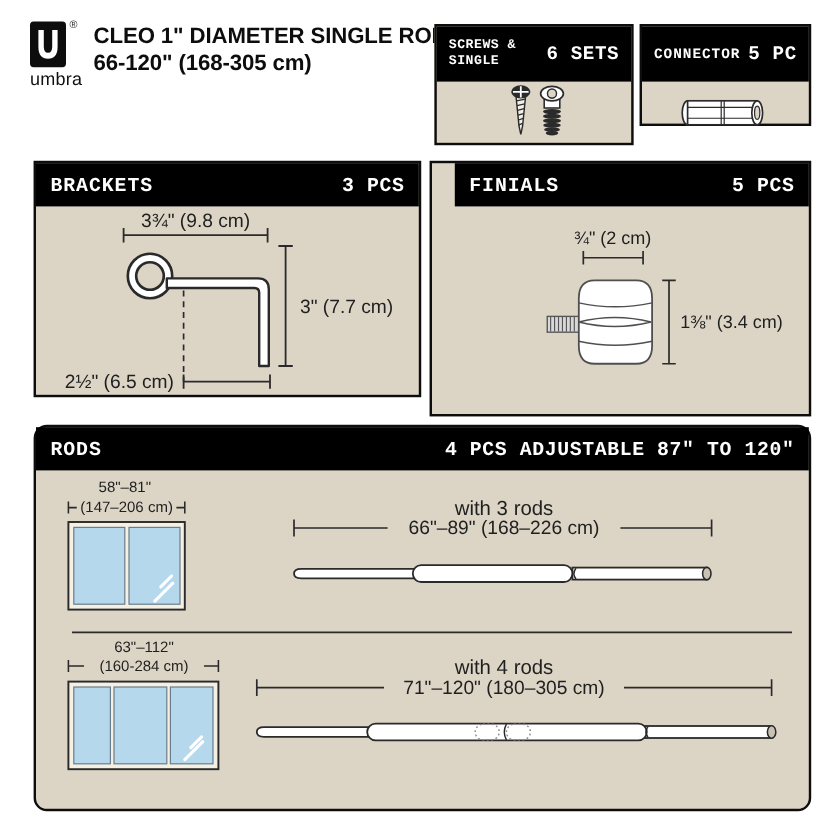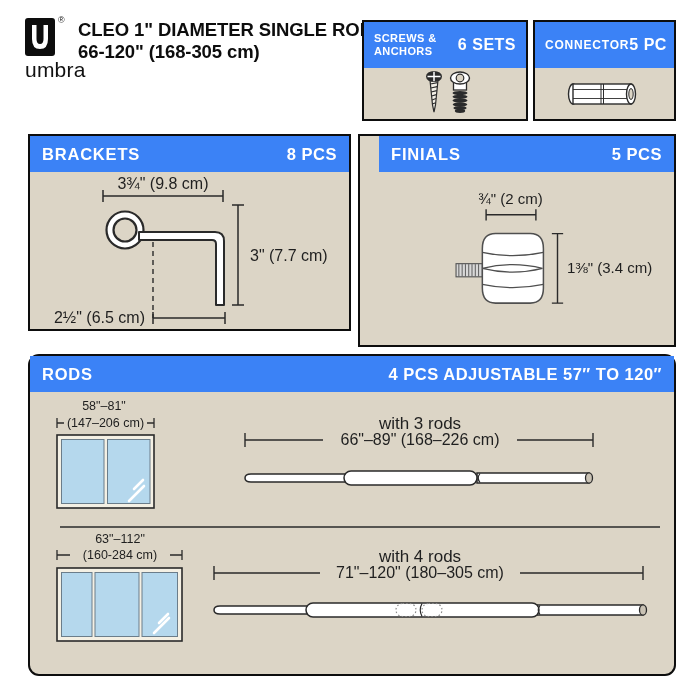--- a/index.html
+++ b/index.html
@@ -4,44 +4,44 @@
 <style>
   html,body{margin:0;padding:0;background:#ffffff;}
   body{width:700px;height:700px;font-family:"Liberation Sans",sans-serif;color:#1f1f1f;}
   .page{position:relative;width:700px;height:700px;background:#ffffff;overflow:hidden;}
 
   
   .brand{position:absolute;left:25px;top:16px;width:330px;height:70px;}
   .logo-square{position:absolute;left:0;top:2px;width:30px;height:38px;background:#0d0d0d;border-radius:3px;}
   .logo-square svg{display:block;width:100%;height:100%;}
   .reg{position:absolute;left:33px;top:-1px;font-size:9px;color:#1f1f1f;}
-  .logo-word{position:absolute;left:0px;top:42px;font-size:21px;color:#111;letter-spacing:0.2px;}
+  .logo-word{position:absolute;left:0px;top:42px;font-size:15px;color:#111;letter-spacing:0.2px;}
   .title-block{position:absolute;left:53px;top:3px;}
   .title-line{font-size:18.5px;font-weight:bold;line-height:22px;color:#0d0d0d;letter-spacing:-0.1px;white-space:nowrap;}
 
   
   .panel{position:absolute;background:#dcd5c6;border:2px solid #0d0d0d;box-sizing:border-box;}
-  .panel-header{background:#3b82f6;color:#ffffff;display:flex;align-items:center;justify-content:space-between;padding:0 12px;}
+  .panel-header{background:#000000;color:#ffffff;display:flex;align-items:center;justify-content:space-between;padding:0 12px;font-family:Liberation Mono, monospace;}
   .ph-lg{height:36px;}
   .ph-sm{height:46px;padding:0 10px;}
   .panel-title{font-weight:bold;font-size:16.5px;letter-spacing:0.8px;white-space:nowrap;}
   .panel-count{font-weight:bold;font-size:16.5px;letter-spacing:0.5px;white-space:nowrap;}
   .sm-title{font-weight:bold;font-size:11px;line-height:13px;letter-spacing:0.4px;}
   .conn-title{font-size:12px;}
   .sm-count{font-size:16px;text-align:right;}
   .panel-body{position:relative;width:100%;}
   .panel-body svg{display:block;width:100%;height:100%;}
 
   .pb-icons{height:51px;}
   .pb-diagram{height:173px;}
   .pb-rods{height:282px;}
 
   
   .p-screws{left:362px;top:20px;width:166px;height:101px;}
-  .p-connector{left:533px;top:20px;width:143px;height:101px;}
+  .p-connector{left:533px;top:20px;width:143px;height:85px;}
   .p-brackets{left:28px;top:134px;width:323px;height:197px;}
   .p-finials{left:358px;top:134px;width:318px;height:213px;padding-left:19px;}
   .p-rods{left:28px;top:354px;width:648px;height:322px;border-radius:11px;}
 
   
   svg text{font-family:"Liberation Sans",sans-serif;fill:#1f1f1f;}
   .dim{font-size:16px;}
   .dim-sm{font-size:12.5px;}
   .cfg{font-size:17px;}
   .mid{text-anchor:middle;}
@@ -63,21 +63,21 @@
     <div class="title-block">
       <div class="title-line">CLEO 1" DIAMETER SINGLE ROD</div>
       <div class="title-line">66-120" (168-305 cm)</div>
     </div>
   </div>
 
   <section class="panel p-screws">
     <div class="panel-header ph-sm">
       <div class="sm-title">
         <div>SCREWS &amp;</div>
-        <div>ANCHORS</div>
+        <div>SINGLE</div>
       </div>
       <div class="panel-count sm-count">6 SETS</div>
     </div>
     <div class="panel-body pb-icons">
       <svg viewBox="0 0 162 51">
 
         <g>
           <path d="M66 12 L74 12 L71.5 37 L70 44 L68.5 37 Z" fill="#f2efe6" stroke="#2b2b2b" stroke-width="1.2"></path>
           <path d="M66.4 16 L73.6 14.6 M66.8 20 L73.2 18.6 M67.2 24 L72.8 22.6 M67.6 28 L72.4 26.6 M68 32 L72 30.6 M68.4 36 L71.6 34.8" stroke="#2b2b2b" stroke-width="1.1" fill="none"></path>
           <ellipse cx="70" cy="8.5" rx="8" ry="5.5" fill="#2b2b2b"></ellipse>
@@ -112,21 +112,21 @@
         <path d="M66 16 V36 M68.5 16 V36" stroke="#2b2b2b" stroke-width="1" fill="none"></path>
         <ellipse cx="96" cy="26" rx="4.5" ry="10" fill="#ffffff" stroke="#2b2b2b" stroke-width="1.4"></ellipse>
         <ellipse cx="96" cy="26" rx="2.2" ry="5.5" fill="#dcd5c6" stroke="#2b2b2b" stroke-width="1"></ellipse>
       </svg>
     </div>
   </section>
 
   <section class="panel p-brackets">
     <div class="panel-header ph-lg">
       <div class="panel-title">BRACKETS</div>
-      <div class="panel-count">8 PCS</div>
+      <div class="panel-count">3 PCS</div>
     </div>
     <div class="panel-body pb-diagram">
       <svg viewBox="0 0 319 173">
 
         <text class="dim mid" x="133" y="17">3¾" (9.8 cm)</text>
         <path d="M73 18 V30 M73 24 H193 M193 18 V30" stroke="#2a2a2a" stroke-width="1.5" fill="none"></path>
 
         <circle cx="95" cy="58" r="18.5" fill="#ffffff" stroke="#2a2a2a" stroke-width="2.2"></circle>
         <circle cx="95" cy="58" r="11.5" fill="#dcd5c6" stroke="#2a2a2a" stroke-width="2.2"></circle>
         <path d="M109 60 H185 Q194 60 194 69 V133 H186 V72 Q186 68 182 68 H109 Z" fill="#ffffff" stroke="#2a2a2a" stroke-width="2" stroke-linejoin="round"></path>
@@ -166,21 +166,21 @@
 
         <path d="M184 60 H196 M190 60 V134 M184 134 H196" stroke="#2a2a2a" stroke-width="1.5" fill="none"></path>
         <text class="dim" x="200" y="102">1⅜" (3.4 cm)</text>
       </svg>
     </div>
   </section>
 
   <section class="panel p-rods">
     <div class="panel-header ph-lg">
       <div class="panel-title">RODS</div>
-      <div class="panel-count">4 PCS ADJUSTABLE 57″ TO 120″</div>
+      <div class="panel-count">4 PCS ADJUSTABLE 87″ TO 120″</div>
     </div>
     <div class="panel-body pb-rods">
       <svg viewBox="0 0 644 282">
 
         <text class="dim-sm mid" x="74" y="18">58"–81"</text>
         <path d="M27 26 V36 M27 31 H34 M117 31 H124 M124 26 V36" stroke="#2a2a2a" stroke-width="1.3" fill="none"></path>
         <text class="dim-sm mid" x="75.5" y="35">(147–206 cm)</text>
 
         <g>
           <rect x="27" y="43" width="97" height="73" fill="#f4f0e4" stroke="#2a2a2a" stroke-width="1.6"></rect>

